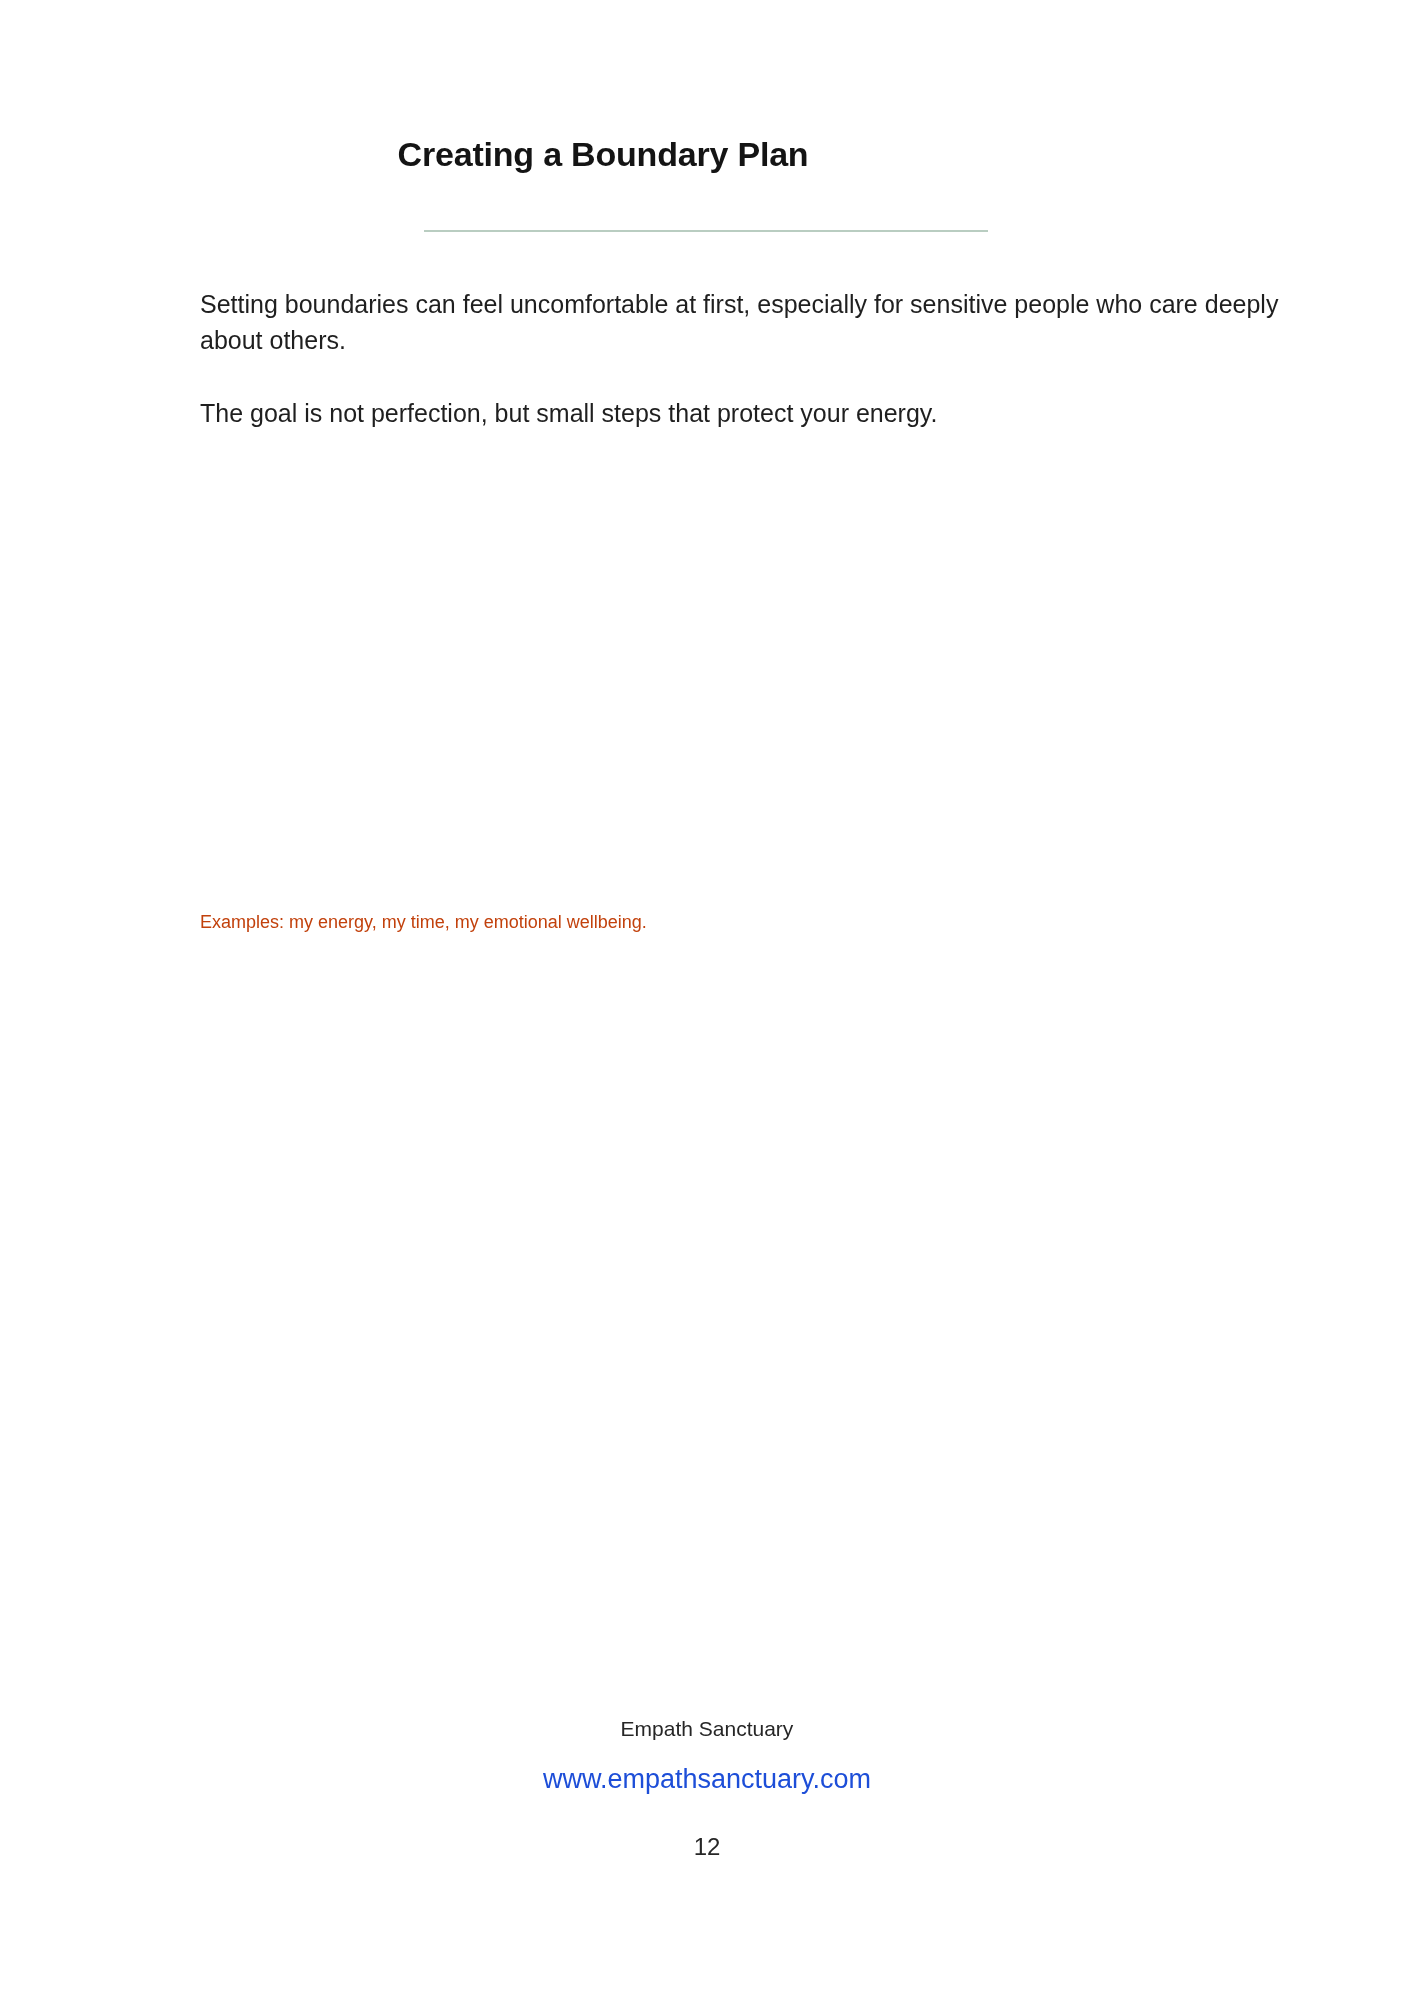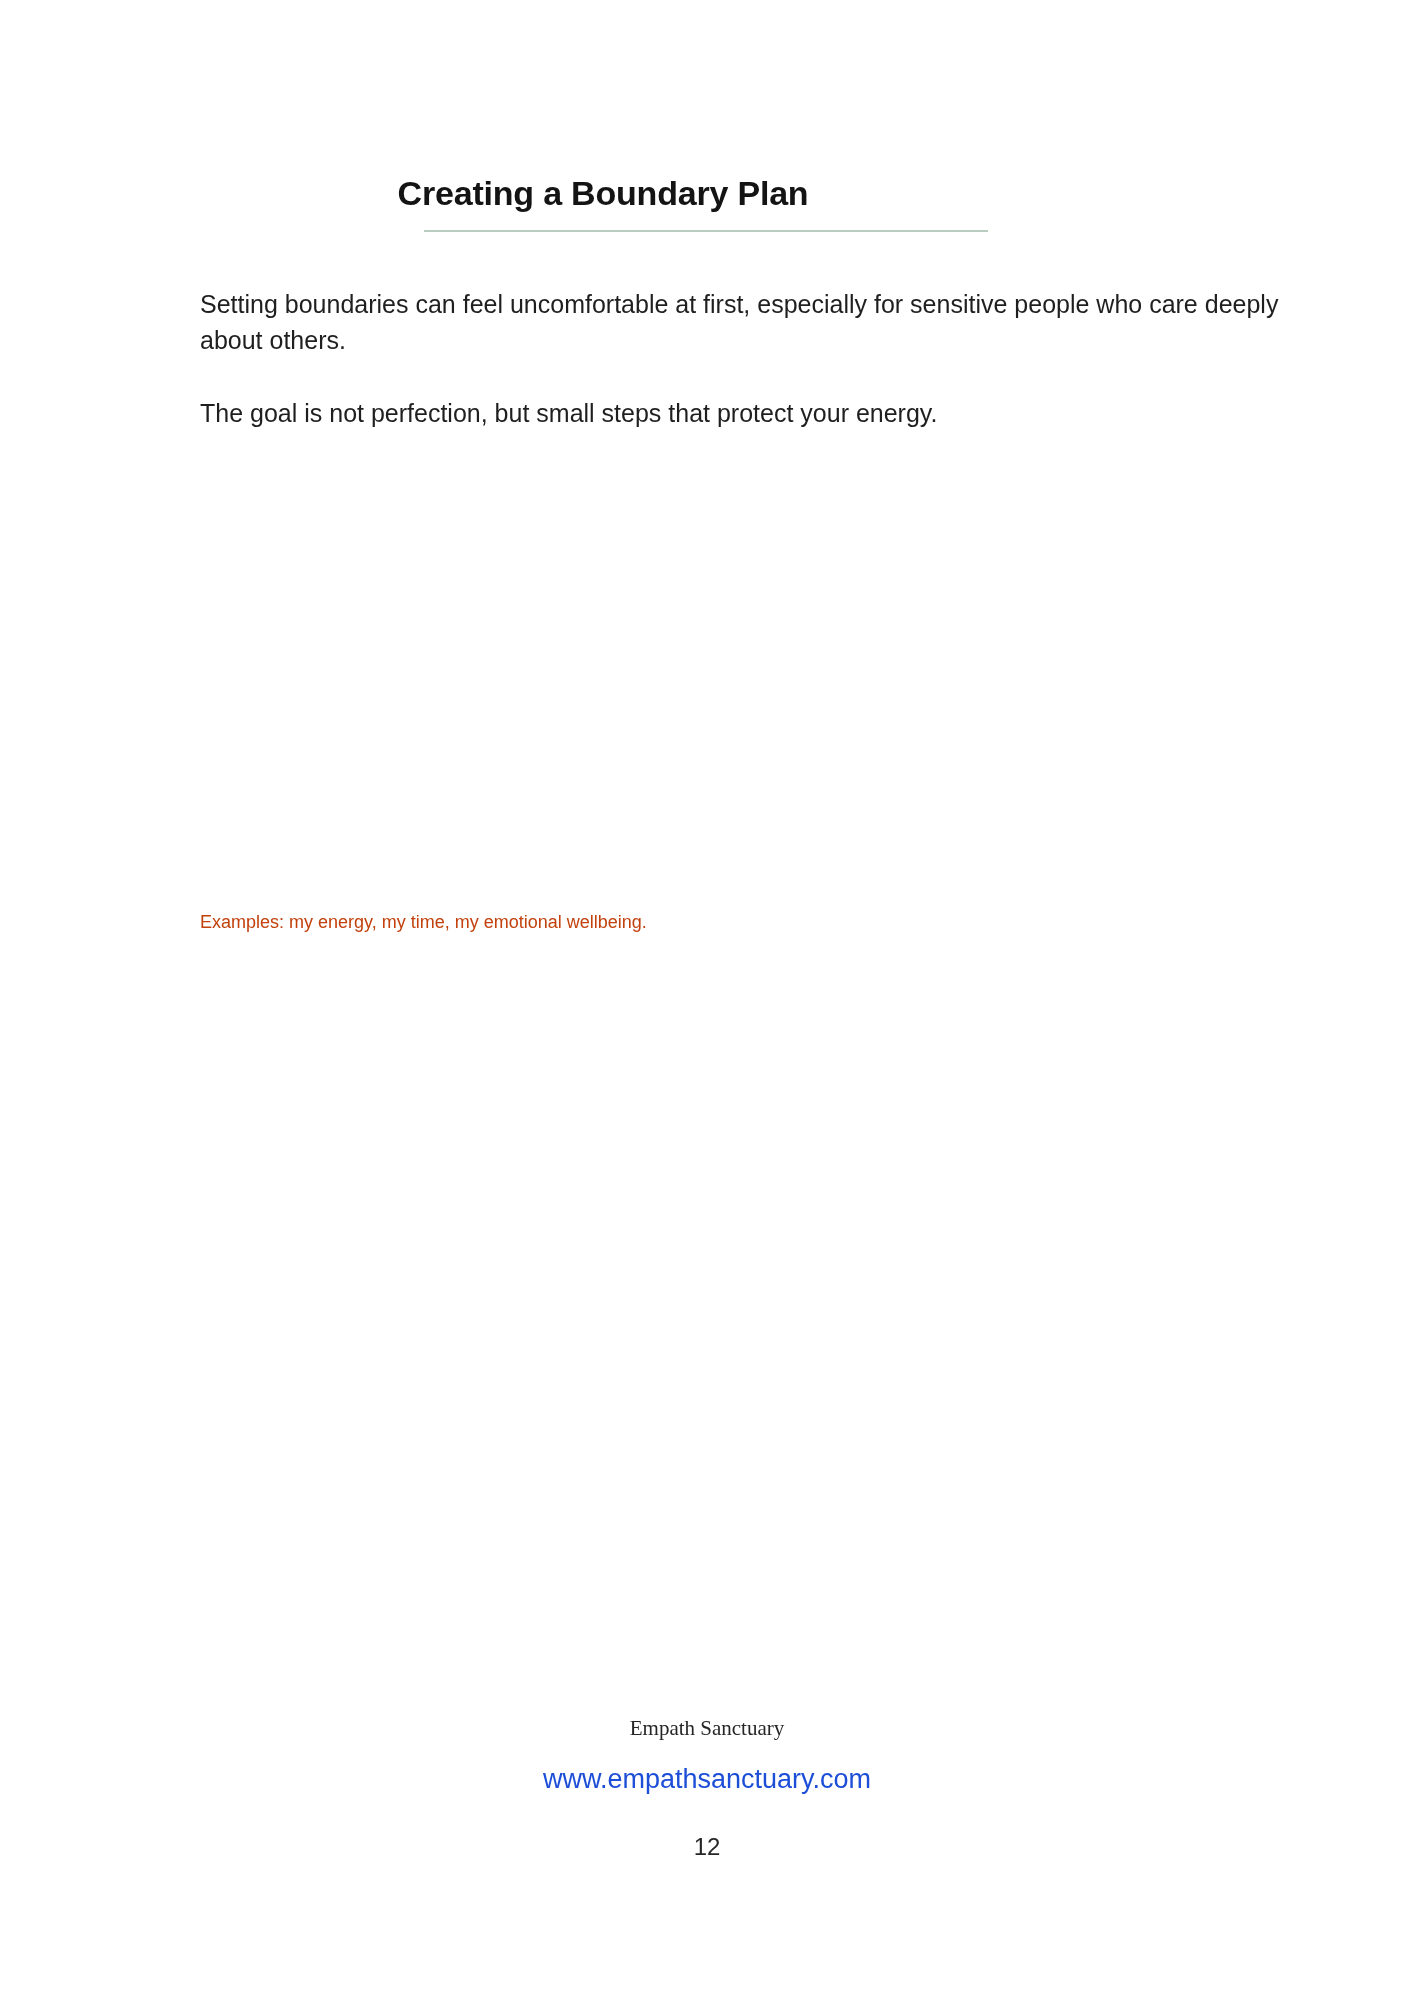--- a/index.html
+++ b/index.html
@@ -24,21 +24,20 @@
     overflow: hidden;
   }
 
   
   .title-block {
     position: absolute;
     top: 134px;
     left: 0;
     width: 1206px;
     text-align: center;
-    margin-top: 39px;
   }
   .doc-title {
     margin: 0;
     font-size: 34px;
     font-weight: 700;
     letter-spacing: -0.2px;
     color: #141414;
     line-height: 1.2;
   }
 
@@ -109,21 +108,20 @@
     top: 1713px;
     width: 1414px;
     text-align: center;
   }
   .footer-brand {
     margin: 0;
     font-size: 21px;
     line-height: 1.5;
     color: #262626;
     font-weight: 400;
-    font-family: Liberation Serif, serif;
   }
   .footer-url {
     margin: 14px 0 0 0;
     font-size: 27px;
     line-height: 1.5;
     color: #1d4ed8;
     font-weight: 400;
   }
   .page-number {
     margin: 30px 0 0 0;

